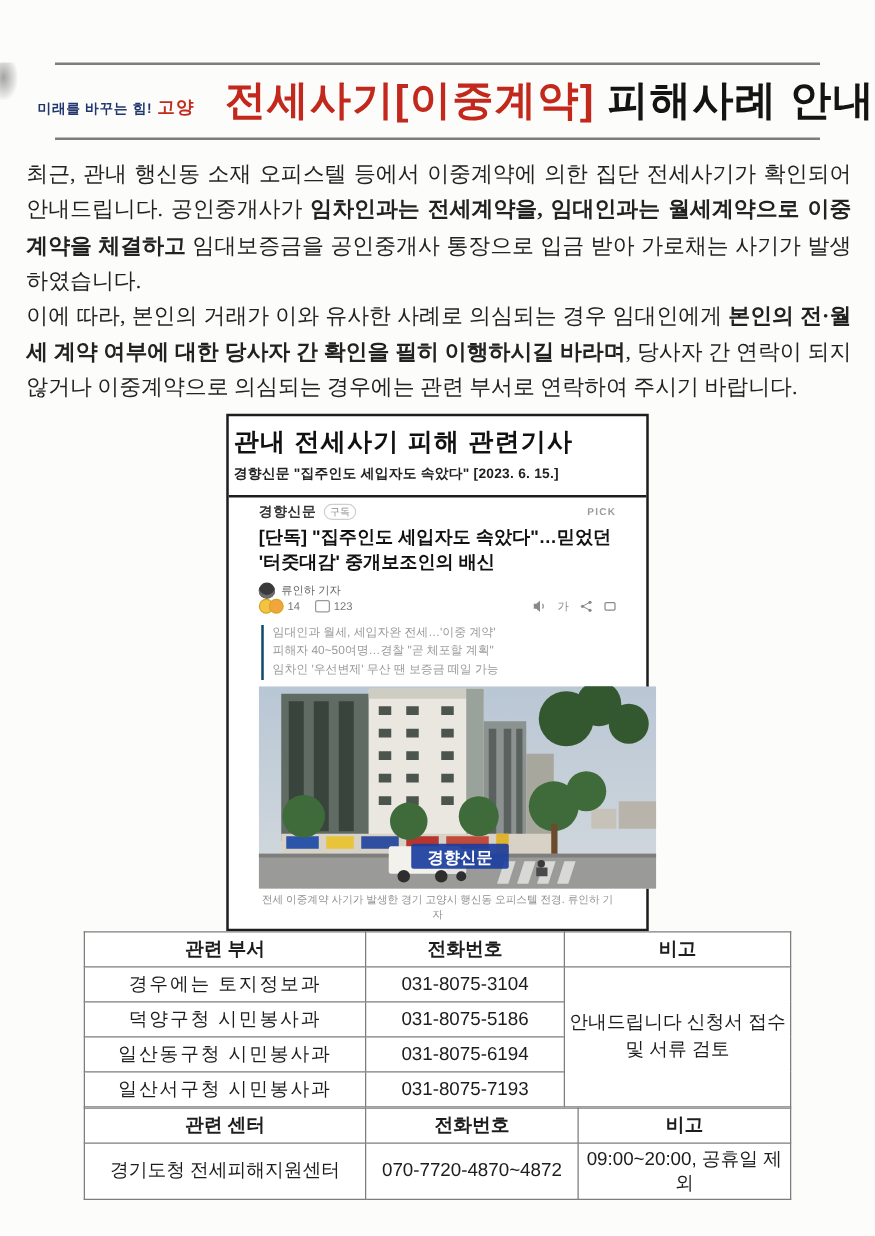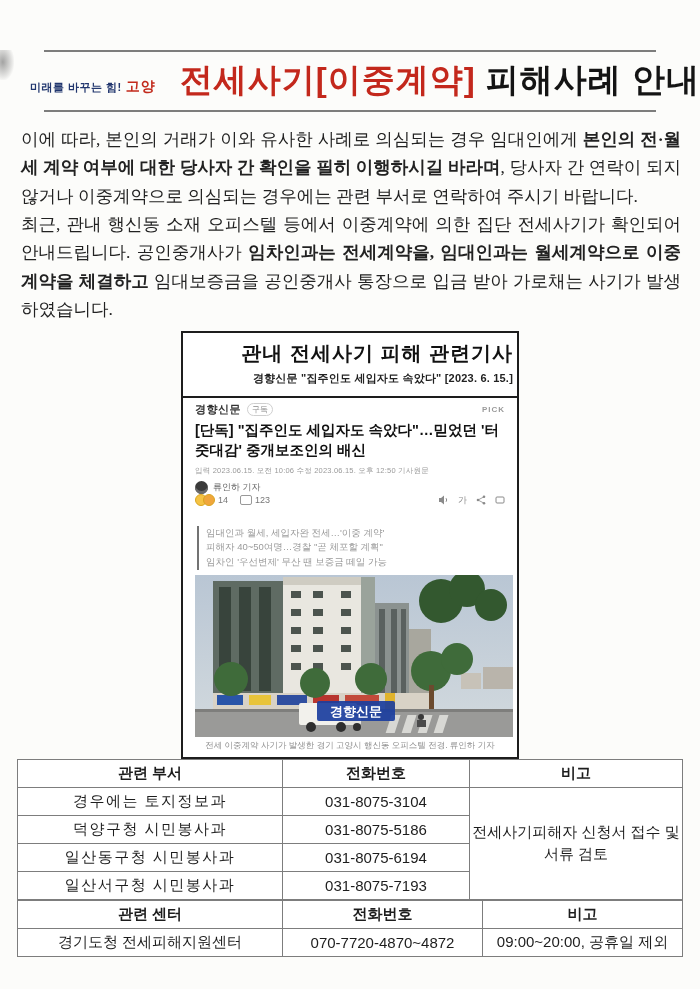--- a/index.html
+++ b/index.html
@@ -19,51 +19,51 @@
           padding:6px 0 7px;white-space:nowrap;}
   .title .red{color:#c3281c;}
   .title .blk{color:#141414;margin-left:10px;}
   
   .intro{margin:13px 19px 6px 21px;font-family:"Liberation Serif","DejaVu Serif",serif;
          font-size:17.5px;line-height:1.62;text-align:justify;color:#222;}
   .intro p{margin:0;}
   .intro b{font-weight:700;}
   
   .newsbox{width:334px;margin:8px auto 0;border:2px solid #1d1d1d;background:#fff;}
-  .nb-head{text-align:right;padding:7px 4px 5px;margin-left:40px;}
+  .nb-head{text-align:left;padding:7px 4px 5px;}
   .nb-title{font-size:20px;font-weight:900;letter-spacing:1px;color:#111;}
   .nb-sub{font-size:11px;font-weight:700;color:#222;margin-top:4px;letter-spacing:.2px;}
   .nb-divider{border-top:2.5px solid #1d1d1d;margin:5px 0 0;}
-  .shot{padding:4px 12px 3px;}
+  .shot{padding:4px 24px 3px;}
   .press-row{display:flex;align-items:center;font-size:10px;color:#333;}
   .press-name{font-weight:900;font-size:11px;letter-spacing:.5px;}
   .subscribe{margin-left:6px;color:#8a8a8a;border:1px solid #cfcfcf;border-radius:8px;
              padding:0 4px;font-size:8px;line-height:11px;}
   .pick{margin-left:auto;color:#9a9a9a;font-size:8px;font-weight:700;letter-spacing:1px;}
   .headline{font-size:14.5px;font-weight:800;line-height:1.35;color:#111;margin-top:4px;}
   .dateline{font-size:7.5px;color:#9a9a9a;margin-top:5px;letter-spacing:.2px;}
   .author-row{display:flex;align-items:flex-start;margin-top:5px;}
   .avatar{width:13px;height:13px;border-radius:50%;background:#3a3a3a;
           box-shadow:inset 0 -3px 0 #6b6b6b;}
   .author{font-size:9px;color:#666;margin-left:5px;}
   .react-row{display:flex;align-items:center;margin-top:0;font-size:9px;color:#777;}
   .emoji{width:10px;height:10px;border-radius:50%;background:#f5c344;border:1px solid #d9a520;display:inline-block;}
   .emoji.e2{margin-left:-4px;background:#f0a63c;}
   .count{margin-left:3px;}
   .cmt{margin-left:12px;display:flex;align-items:flex-end;}
   .cmt-ic{width:10px;height:8px;border:1px solid #999;border-radius:2px;display:inline-block;}
   .tools{margin-left:auto;display:flex;align-items:center;gap:9px;color:#8a8a8a;}
   .tool-ic svg{display:block;}
   .font-ic{font-size:9px;color:#8a8a8a;}
-  .summary{border-left:2px solid #737373;margin:19px 0 2px 2px;padding-left:7px;
+  .summary{border-left:2px solid #0c4a6e;margin:8px 0 2px 2px;padding-left:7px;
            font-size:9.5px;color:#9a9a9a;line-height:1.55;filter:blur(.3px);}
   .photo{margin-top:5px;position:relative;}
   .caption{font-size:8.5px;color:#8f8f8f;text-align:center;padding:3px 0 2px;filter:blur(.2px);}
   
-  table.info{border-collapse:collapse;margin:0 auto;width:666px;table-layout:fixed;}
+  table.info{border-collapse:collapse;margin:0 auto;width:566px;table-layout:fixed;}
   table.info th,table.info td{border:1.6px solid #7d7d7d;text-align:center;
         font-size:15px;padding:3px 2px;height:21px;color:#1d1d1d;background:#fff;}
   table.info th{font-weight:800;}
   .t1{margin-top:13px;}
   .dept{letter-spacing:1.5px;}
   .note-cell{font-size:14.5px;line-height:1.45;}
   .notice{margin:11px 28px 9px;font-size:13.6px;font-weight:700;color:#993327;letter-spacing:.3px;}
 </style>
 </head>
 <body>
@@ -77,39 +77,38 @@
 
   <div class="title-wrap">
     <hr class="rule">
     <div class="title">
       <span class="red">전세사기[이중계약]</span><span class="blk">피해사례 안내</span>
     </div>
     <hr class="rule">
   </div>
 
   <div class="intro">
+    <p><span>최근, 관내 행신동 소재 오피스텔 등에서 이중계약에 의한 집단 전세사기가 확인되어 안내드립니다. 공인중개사가 </span><b>임차인과는 전세계약을, 임대인과는 월세계약으로 이중계약을 체결하고</b><span> 임대보증금을 공인중개사 통장으로 입금 받아 가로채는 사기가 발생하였습니다.</span></p>
     <p><span>이에 따라, 본인의 거래가 이와 유사한 사례로 의심되는 경우 임대인에게 </span><b>본인의 전·월세 계약 여부에 대한 당사자 간 확인을 필히 이행하시길 바라며</b><span>, 당사자 간 연락이 되지 않거나 이중계약으로 의심되는 경우에는 관련 부서로 연락하여 주시기 바랍니다.</span></p>
-    <p><span>최근, 관내 행신동 소재 오피스텔 등에서 이중계약에 의한 집단 전세사기가 확인되어 안내드립니다. 공인중개사가 </span><b>임차인과는 전세계약을, 임대인과는 월세계약으로 이중계약을 체결하고</b><span> 임대보증금을 공인중개사 통장으로 입금 받아 가로채는 사기가 발생하였습니다.</span></p>
   </div>
 
   <div class="newsbox">
     <div class="nb-head">
       <div class="nb-title">관내 전세사기 피해 관련기사</div>
       <div class="nb-sub">경향신문  "집주인도 세입자도 속았다" [2023. 6. 15.]</div>
     </div>
     <div class="nb-divider"></div>
 
     <div class="shot">
       <div class="press-row">
         <span class="press-name">경향신문</span>
         <span class="subscribe">구독</span>
         <span class="pick">PICK</span>
       </div>
       <div class="headline">[단독] "집주인도 세입자도 속았다"…믿었던 '터줏대감' 중개보조인의 배신</div>
-      <div class="dateline">입력 2023.06.15. 오전 10:06   수정 2023.06.15. 오후 12:50   기사원문</div>
       <div class="author-row">
         <span class="avatar"></span>
         <span class="author">류인하 기자</span>
       </div>
       <div class="react-row">
         <span class="emoji"></span>
           <span class="emoji e2"></span>
         <span class="count">14</span>
         <span class="cmt">
           <span class="cmt-ic"></span>
@@ -245,21 +244,21 @@
   <table class="info t1">
     <tbody>
         <tr>
       <th style="width:40%">관련 부서</th>
       <th style="width:28%">전화번호</th>
       <th style="width:32%">비고</th>
     </tr>
     <tr>
       <td class="dept">경우에는 토지정보과</td>
       <td>031-8075-3104</td>
-      <td rowspan="4" class="note-cell">전세사기피해자 신청서 접수 및 서류 검토</td>
+      <td rowspan="4" class="note-cell">안내드립니다 신청서 접수 및 서류 검토</td>
     </tr>
     <tr>
       <td class="dept">덕양구청 시민봉사과</td>
       <td>031-8075-5186</td>
     </tr>
     <tr>
       <td class="dept">일산동구청 시민봉사과</td>
       <td>031-8075-6194</td>
     </tr>
     <tr>

